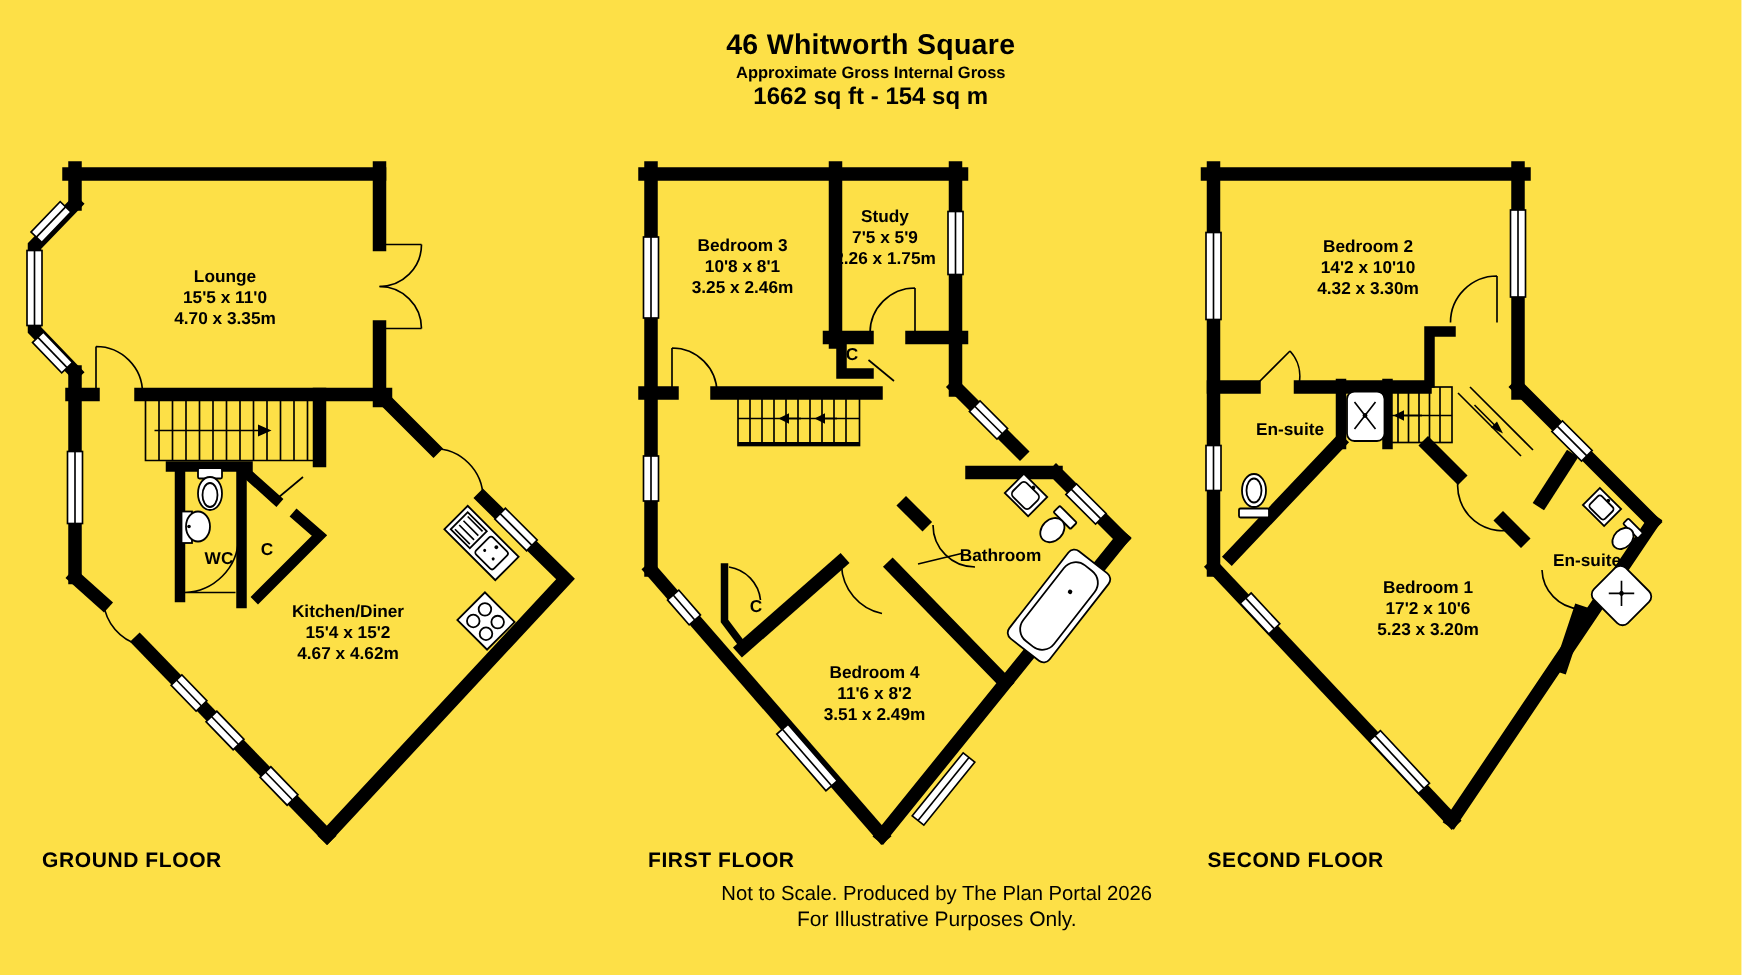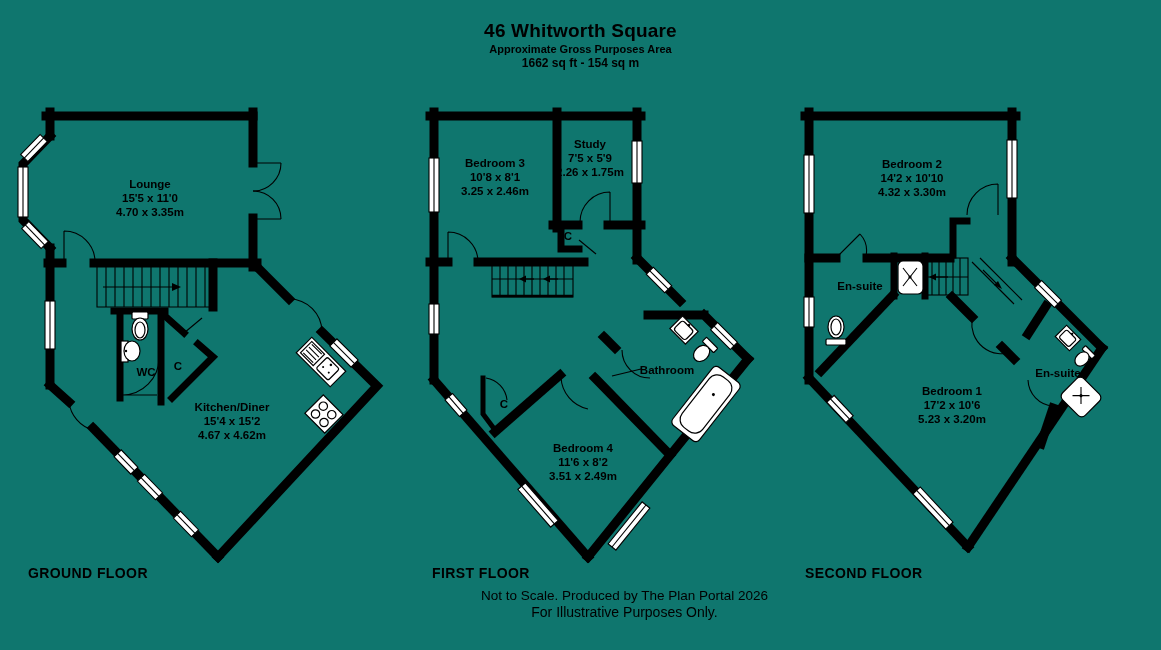--- a/index.html
+++ b/index.html
@@ -1,21 +1,21 @@
 <!DOCTYPE html>
 <html><head>
 <meta charset="utf-8">
 <style>
   html,body{margin:0;padding:0;background:#fff;}
-  .page{position:relative;width:1161px;height:650px;background:#0f766e;overflow:hidden;
+  .page{position:relative;width:1161px;height:650px;background:#fde047;overflow:hidden;
         font-family:"Liberation Sans",sans-serif;color:#000;}
   .hdr{position:absolute;left:0;width:100%;text-align:center;}
   .hdr.title{top:20px;font-size:19px;font-weight:bold;letter-spacing:.2px;}
   .hdr.subtitle{top:43px;font-size:11px;font-weight:bold;}
-  .hdr.area{top:56px;font-size:12px;font-weight:bold;}
+  .hdr.area{top:56px;font-size:16px;font-weight:bold;}
   .ftr{position:absolute;left:0;width:100%;text-align:center;padding-left:44px;}
   .ftr.l1{top:588px;font-size:13.5px;}
   .ftr.l2{top:604px;font-size:14px;font-weight:normal;}
   svg{position:absolute;top:0;left:0;}
   .wall{stroke:#000;stroke-width:9;fill:none;stroke-linecap:square;}
   .wall7{stroke:#000;stroke-width:7;fill:none;stroke-linecap:square;}
   .wall5{stroke:#000;stroke-width:5;fill:none;stroke-linecap:square;}
   .thin{stroke:#000;stroke-width:1.1;fill:none;}
   .thin2{stroke:#000;stroke-width:2.6;fill:none;}
   .fix{stroke:#000;stroke-width:1.2;fill:#fff;}
@@ -24,21 +24,21 @@
   text{fill:#000;}
   .room{font-size:11.5px;font-weight:bold;text-anchor:middle;}
   .floorlbl{font-size:14px;font-weight:bold;letter-spacing:.4px;text-anchor:start;}
 </style>
 </head>
 <body>
 
 <div class="page">
 
   <div class="hdr title">46 Whitworth Square</div>
-  <div class="hdr subtitle">Approximate Gross Purposes Area</div>
+  <div class="hdr subtitle">Approximate Gross Internal Gross</div>
   <div class="hdr area">1662 sq ft - 154 sq m</div>
 
   <svg width="1161" height="650" viewBox="0 0 1161 650">
 
     <g>
       <g>
         <path class="wall" d="M 46,116 H 253"></path>
         <path class="wall" d="M 253,112 V 163 M 253,218 V 267"></path>
         <path class="wall" d="M 50,112 V 136"></path>
         <path class="wall" d="M 50,136 L 23,164 V 220 L 50,248"></path>

